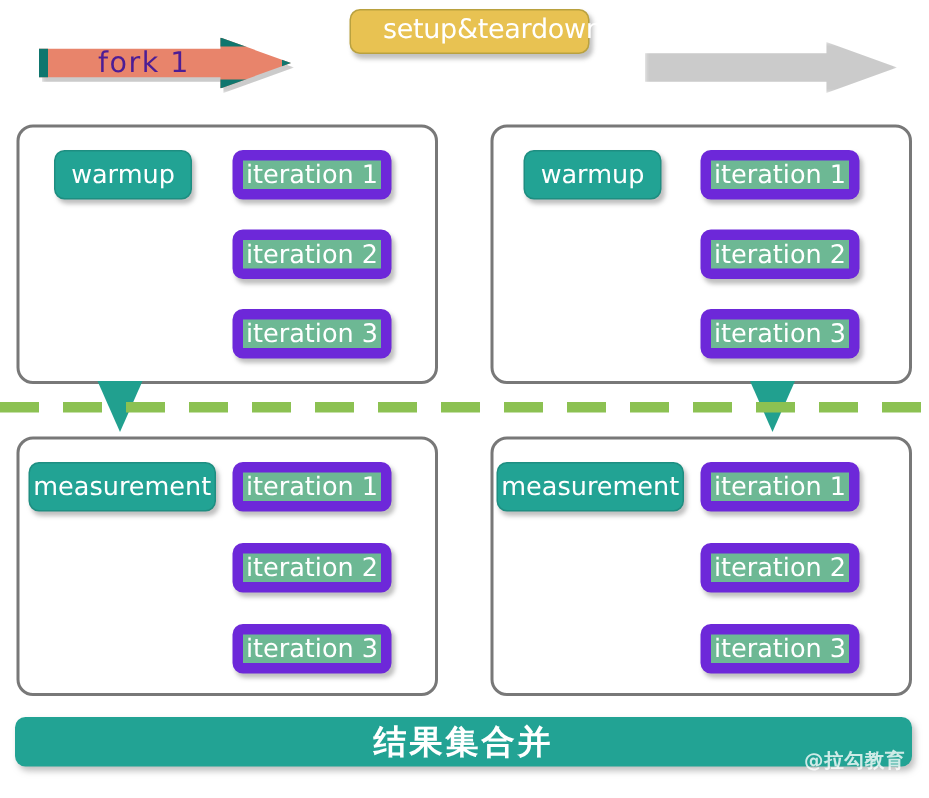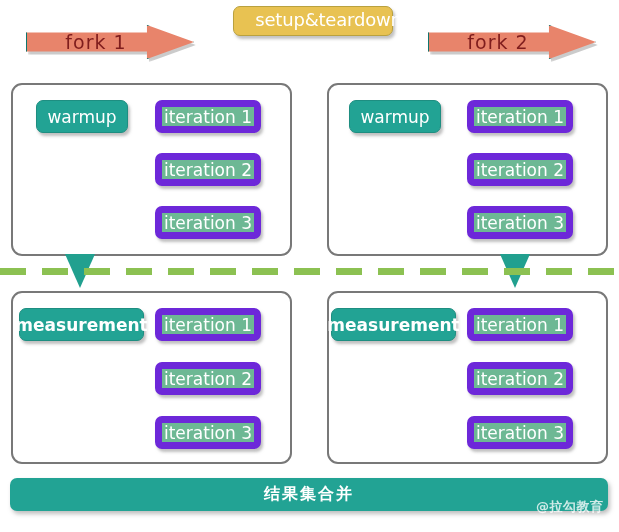--- a/index.html
+++ b/index.html
@@ -18,25 +18,25 @@
     overflow: hidden;
   }
 
   
   .fork-arrow {
     position: absolute;
     height: 34px;
     display: flex;
     align-items: center;
     justify-content: center;
-    color: #7f1d1d;
+    color: #4c1d95;
     font-size: 19px;
     letter-spacing: 1px;
     background: #E8846B;
-    border: 1px solid #0f766e;
+    border: 6px solid #0f766e;
     box-sizing: border-box;
     -webkit-clip-path: polygon(0 22%, 72% 22%, 72% 0, 100% 50%, 72% 100%, 72% 78%, 0 78%);
     clip-path: polygon(0 22%, 72% 22%, 72% 0, 100% 50%, 72% 100%, 72% 78%, 0 78%);
   }
   .fork-arrow-shadow {
     position: absolute;
     height: 34px;
     background: rgba(140,140,140,0.45);
     -webkit-clip-path: polygon(0 22%, 72% 22%, 72% 0, 100% 50%, 72% 100%, 72% 78%, 0 78%);
     clip-path: polygon(0 22%, 72% 22%, 72% 0, 100% 50%, 72% 100%, 72% 78%, 0 78%);
@@ -98,21 +98,20 @@
   .chip-dark {
     background: #22A394;
     border: 1px solid #1E8E81;
   }
   .chip-light {
     background: #6DB894;
     border: 7px solid #6d28d9;
   }
   .chip-overflow {
     overflow: visible;
-    font-weight: bold;
   }
 
   
   .divider {
     position: absolute;
     left: 0px;
     top: 268px;
     width: 619px;
     height: 7px;
     background: repeating-linear-gradient(
@@ -139,21 +138,21 @@
     top: 478px;
     width: 598px;
     height: 33px;
     background: #22A394;
     border-radius: 7px;
     box-shadow: 2px 3px 4px rgba(130,130,130,0.5);
     display: flex;
     align-items: center;
     justify-content: center;
     color: #ffffff;
-    font-size: 16px;
+    font-size: 22px;
     font-weight: bold;
     letter-spacing: 2px;
     box-sizing: border-box;
   }
   .watermark {
     position: absolute;
     left: 536px;
     top: 498px;
     color: rgba(255,255,255,0.78);
     font-size: 13px;
@@ -169,23 +168,20 @@
 
   <div class="fork-arrow-shadow" style="left:28px; top:28px; width:168px;"></div>
   <div class="fork-arrow" style="left:26px; top:25px; width:168px;">
     <span class="fork-label">fork 1</span>
   </div>
 
   <div class="setup-pill"></div>
   <div class="setup-text">setup&amp;teardown</div>
 
   <div class="fork-arrow-shadow" style="left:430px; top:28px; width:168px;"></div>
-  <div class="fork-arrow" style="left:428px; top:25px; width:168px;">
-    <span class="fork-label">fork 2</span>
-  </div>
 
   <div class="panel" style="left:11px; top:83px; width:281px; height:173px;"></div>
 
   <div class="chip chip-dark" style="left:36px; top:100px; width:92px; height:33px;">
     <span>warmup</span>
   </div>
 
   <div class="chip chip-light" style="left:155px; top:100px; width:106px; height:33px;">
     <span>iteration 1</span>
   </div>

